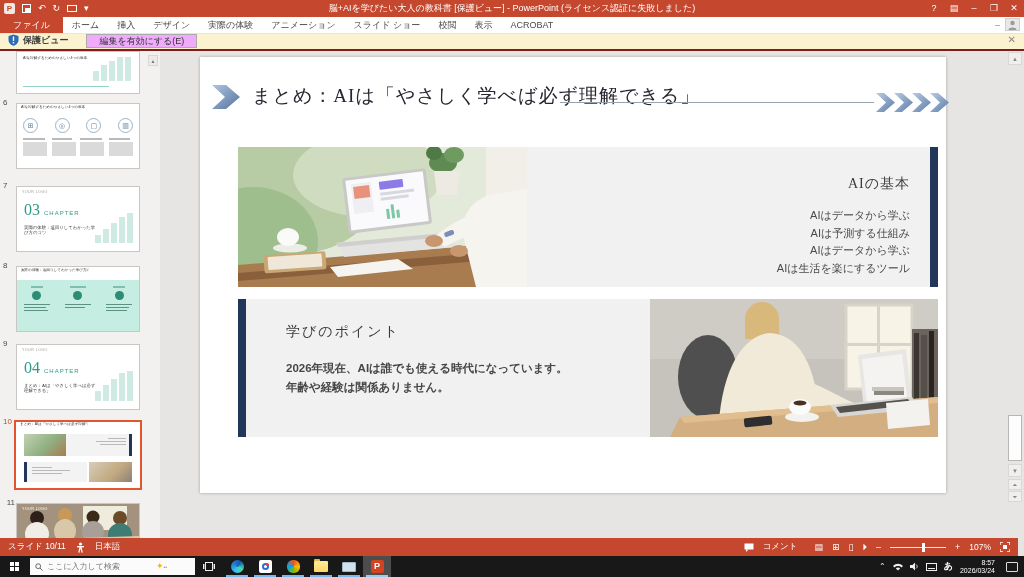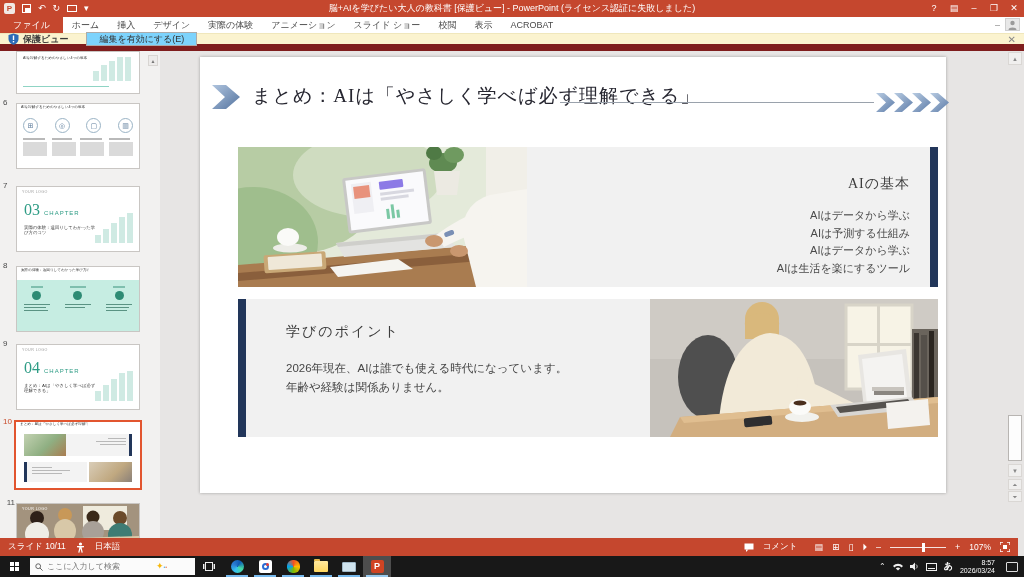--- a/index.html
+++ b/index.html
@@ -19,23 +19,23 @@
   .wc { width:20px; height:17px; text-align:center; font-size:9px; line-height:17px; color:#fff; }
 
   
   .tabstrip { position:absolute; top:17px; left:0; right:0; height:16px; background:#fff; display:flex; font-size:9px; color:#4a4a4a; }
   .tab-file { background:#C5472E; color:#fff; padding:0 13px; line-height:16px; }
   .tab { padding:0 9px; line-height:16px; }
   .tabstrip-right { position:absolute; right:4px; top:18px; display:flex; align-items:center; gap:5px; }
   .avatar-box { width:15px; height:13px; background:#E8E8E8; border:1px solid #CFCFCF; display:flex; align-items:flex-end; justify-content:center; }
 
   
-  .pv-bar { position:absolute; top:33px; left:0; right:0; height:18px; background:#FBF3CF; border-top:1px solid #F0E7BC; border-bottom:7px solid #7f1d1d; display:flex; align-items:center; font-size:9px; color:#3a3a3a; }
+  .pv-bar { position:absolute; top:33px; left:0; right:0; height:18px; background:#FBF3CF; border-top:1px solid #F0E7BC; border-bottom:2px solid #7f1d1d; display:flex; align-items:flex-start; font-size:9px; color:#3a3a3a; }
   .pv-label { font-weight:bold; margin:0 8px 0 4px; }
-  .pv-btn { background:#7dd3fc; border:1px solid #ABABAB; font-size:9px; height:14px; line-height:12px; padding:0 12px; margin-left:10px; color:#333; font-family:inherit; }
+  .pv-btn { background:#f0abfc; border:1px solid #ABABAB; font-size:9px; height:14px; line-height:12px; padding:0 12px; margin-left:10px; color:#333; font-family:inherit; }
   .pv-close { position:absolute; right:8px; color:#888; font-size:10px; }
 
   
   .workspace { position:absolute; top:51px; left:0; right:0; bottom:39px; }
   .thumb-panel { position:absolute; left:0; top:0; bottom:0; width:160px; background:#F2F1F0; overflow:hidden; }
   .thumb { position:absolute; left:16px; width:124px; background:#fff; border:1px solid #C9C6C3; overflow:hidden; }
   .thumb-num { position:absolute; left:3px; width:12px; font-size:8px; color:#4a4a4a; text-align:left; }
   .micro { font-size:8px; transform:scale(.45); transform-origin:0 0; width:220%; color:#333; line-height:10px; white-space:nowrap; }
   .micro2 { font-size:8px; transform:scale(.55); transform-origin:0 0; width:180%; color:#3a3a3a; line-height:10px; }
   .bars { position:absolute; display:flex; align-items:flex-end; gap:2px; }
@@ -59,21 +59,21 @@
   .s-line { position:absolute; left:360px; top:45px; width:314px; height:1px; background:#9AA2AC; }
   .row1-img { position:absolute; left:38px; top:90px; width:289px; height:140px; overflow:hidden; }
   .row1-panel { position:absolute; left:327px; top:90px; width:403px; height:140px; background:#F1F1F1; }
   .row1-bar { position:absolute; left:730px; top:90px; width:8px; height:140px; background:#22365A; }
   .b-head { position:absolute; right:20px; top:28px; font-family:"Liberation Serif","DejaVu Serif",serif; font-size:14px; color:#3C3C3C; letter-spacing:1px; }
   .b-lines { position:absolute; right:20px; top:60px; text-align:right; font-size:11px; color:#4A4A4A; line-height:17.5px; }
   .row2-bar { position:absolute; left:38px; top:242px; width:8px; height:138px; background:#22365A; }
   .row2-panel { position:absolute; left:46px; top:242px; width:404px; height:138px; background:#F1F1F1; }
   .row2-img { position:absolute; left:450px; top:242px; width:288px; height:138px; overflow:hidden; }
   .p-head { position:absolute; left:40px; top:24px; font-family:"Liberation Serif","DejaVu Serif",serif; font-size:14px; color:#3C3C3C; letter-spacing:2px; }
-  .p-lines { position:absolute; left:40px; top:60px; font-size:11.5px; color:#464646; line-height:19px; }
+  .p-lines { position:absolute; left:40px; top:60px; font-size:11.5px; color:#464646; line-height:19px;font-weight:bold; }
 
   
   .vscroll { position:absolute; right:1px; top:0; width:15px; bottom:0; }
   .vs-btn { position:absolute; left:0; width:14px; height:13px; background:#F0EFEE; border:1px solid #DAD7D4; color:#888; font-size:6px; text-align:center; line-height:12px; }
   .vs-thumb { position:absolute; left:0; width:14px; background:#FDFDFD; border:1px solid #B8B5B2; }
 
   
   .statusbar { position:absolute; bottom:21px; left:0; right:6px; height:18px; background:#C5472E; color:#fff; font-size:8.5px; display:flex; align-items:center; }
   .sb-left { display:flex; align-items:center; gap:10px; padding-left:8px; }
   .sb-right { margin-left:auto; display:flex; align-items:center; gap:9px; padding-right:8px; }

